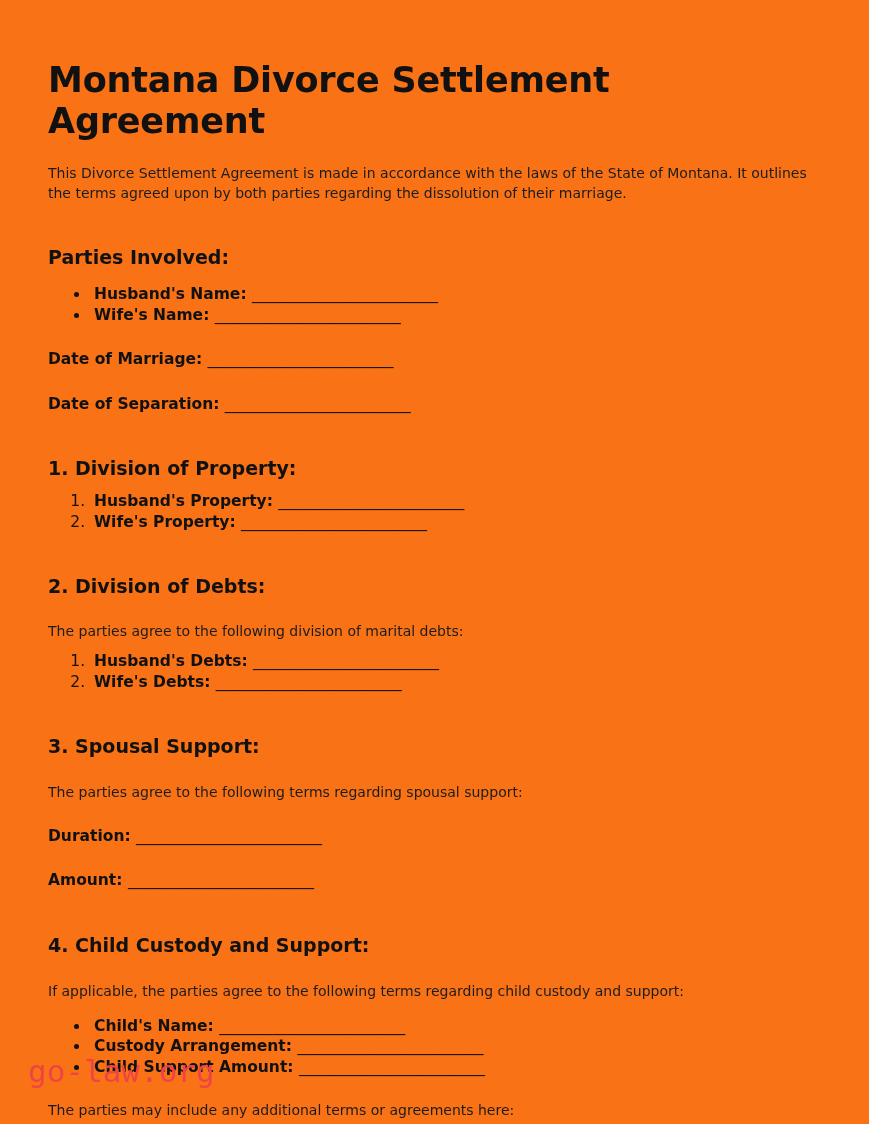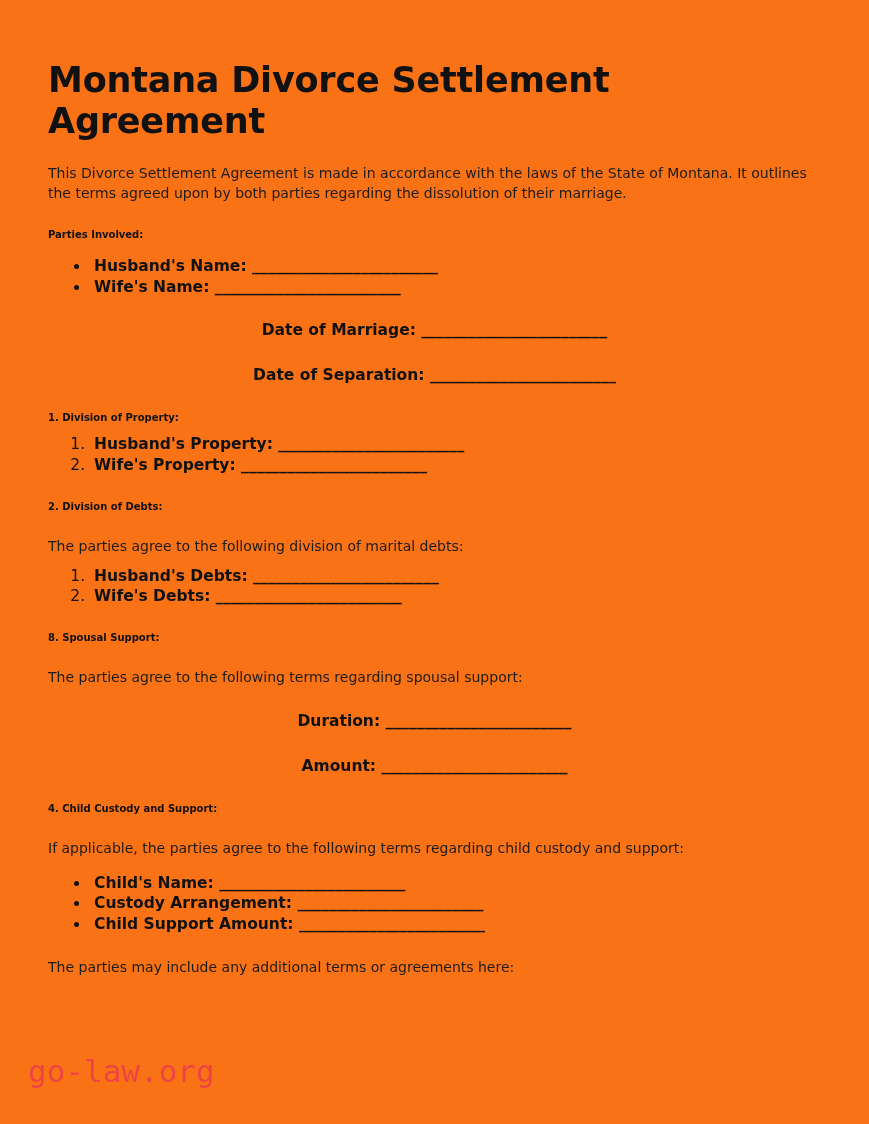--- a/index.html
+++ b/index.html
@@ -43,35 +43,34 @@
     line-height: 1.42;
     margin: 22px 0 0 0;
     color: #1c1c1c;
   }
 
   p.body-text.tight {
     margin-top: 23px;
   }
 
   h2.section-heading {
-    font-size: 10px;
+    font-size: 19px;
     font-weight: bold;
     line-height: 1.4;
-    margin: 24px 0 0 0;
+    margin: 40px 0 0 0;
     color: #111111;
   }
 
   .field-line {
     font-size: 15.5px;
     font-weight: bold;
     line-height: 1.4;
     margin: 23px 0 0 0;
     color: #111111;
     white-space: nowrap;
-    text-align: center;
   }
 
   ul.bullet-list,
   ol.number-list {
     margin: 14px 0 0 0;
     padding: 0 0 0 42px;
     font-size: 15.5px;
     line-height: 1.35;
   }
 
@@ -85,21 +84,21 @@
     margin: 0;
     padding: 0 0 0 4px;
     white-space: nowrap;
   }
 
   ol.number-list li::marker {
     font-weight: normal;
   }
 
   .blank {
-    font-weight: bold;
+    font-weight: normal;
     letter-spacing: 0;
   }
 
   .watermark {
     position: absolute;
     left: 28px;
     top: 1056px;
     font-family: "DejaVu Sans Mono", monospace;
     font-size: 31px;
     letter-spacing: 0px;
@@ -134,21 +133,21 @@
     <li><span>Wife's Property:</span> <span class="blank">________________________</span></li>
   </ol>
 
   <h2 class="section-heading">2. Division of Debts:</h2>
   <p class="body-text tight">The parties agree to the following division of marital debts:</p>
   <ol class="number-list">
     <li><span>Husband's Debts:</span> <span class="blank">________________________</span></li>
     <li><span>Wife's Debts:</span> <span class="blank">________________________</span></li>
   </ol>
 
-  <h2 class="section-heading">8. Spousal Support:</h2>
+  <h2 class="section-heading">3. Spousal Support:</h2>
   <p class="body-text tight">The parties agree to the following terms regarding spousal support:</p>
   <p class="field-line"><span>Duration:</span> <span class="blank">________________________</span></p>
   <p class="field-line"><span>Amount:</span> <span class="blank">________________________</span></p>
 
   <h2 class="section-heading">4. Child Custody and Support:</h2>
   <p class="body-text tight">If applicable, the parties agree to the following terms regarding child custody and support:</p>
   <ul class="bullet-list">
     <li><span>Child's Name:</span> <span class="blank">________________________</span></li>
     <li><span>Custody Arrangement:</span> <span class="blank">________________________</span></li>
     <li><span>Child Support Amount:</span> <span class="blank">________________________</span></li>

